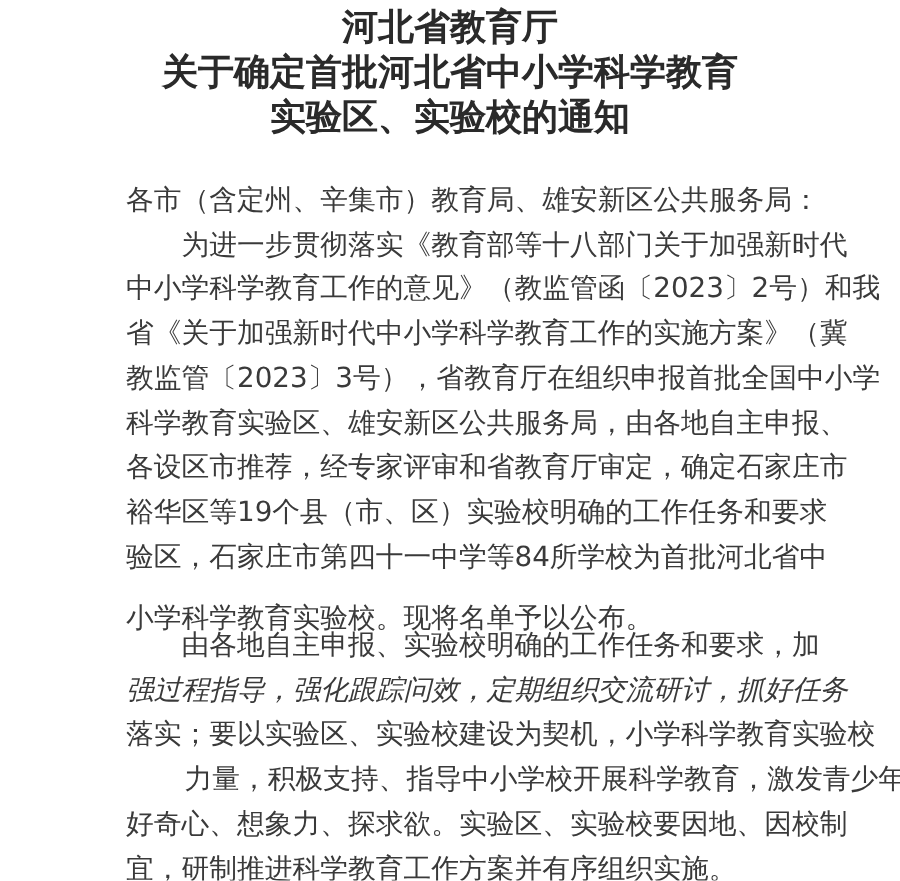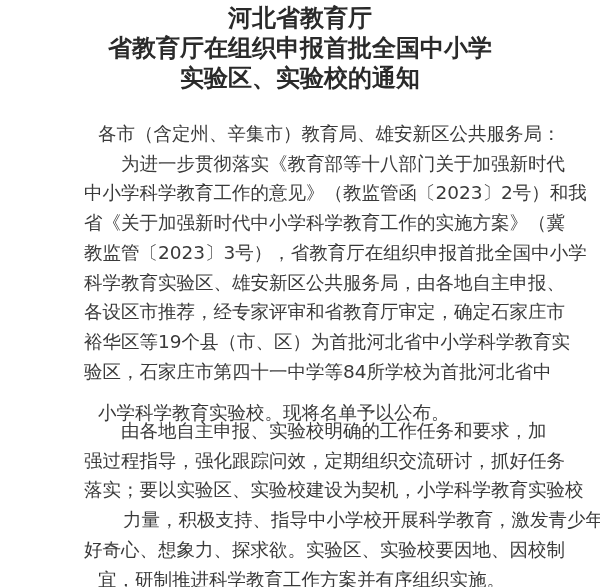--- a/index.html
+++ b/index.html
@@ -3,41 +3,41 @@
 <meta charset="utf-8">
 <style>
   html, body { margin:0; padding:0; }
   body { width:600px; height:587px; background:#ffffff; overflow:hidden; position:relative; }
   .title { position:absolute; left:0; width:600px; text-align:center; font-family:"DejaVu Serif", serif; font-weight:bold; color:#2a2a2a; font-size:24px; letter-spacing:0px; line-height:32px; }
   .t1 { top:2px; }
   .t2 { top:32px; }
   .t3 { top:62px; }
   .body { position:absolute; left:84px; width:436px; font-family:"DejaVu Sans", sans-serif; color:#3a3a3a; font-size:18.5px; line-height:30px; }
   .line { position:absolute; left:0; white-space:nowrap; text-align-last:justify; text-align:justify; width:436px; }
-  .line.last { text-align-last:left;margin-left:14px; }
+  .line.last { text-align-last:left; }
 </style>
 </head>
 <body>
 
 <div>
   <div class="title t1">河北省教育厅</div>
-  <div class="title t2">省教育厅在组织申报首批全国中小学</div>
+  <div class="title t2">关于确定首批河北省中小学科学教育</div>
   <div class="title t3">实验区、实验校的通知</div>
 </div>
 
 <div class="body" style="top:119px;">
   <div class="line last" style="top:0px;">各市（含定州、辛集市）教育局、雄安新区公共服务局：</div>
   <div class="line" style="top:29.7px;">　　为进一步贯彻落实《教育部等十八部门关于加强新时代</div>
   <div class="line" style="top:59.4px;">中小学科学教育工作的意见》（教监管函〔2023〕2号）和我</div>
   <div class="line" style="top:89.1px;">省《关于加强新时代中小学科学教育工作的实施方案》（冀</div>
   <div class="line" style="top:118.8px;">教监管〔2023〕3号），省教育厅在组织申报首批全国中小学</div>
   <div class="line" style="top:148.5px;">科学教育实验区、雄安新区公共服务局，由各地自主申报、</div>
   <div class="line" style="top:178.2px;">各设区市推荐，经专家评审和省教育厅审定，确定石家庄市</div>
-  <div class="line" style="top:207.9px;">裕华区等19个县（市、区）为首批河北省中小学科学教育实</div>
+  <div class="line" style="top:207.9px;">裕华区等19个县（市、区）实验校明确的工作任务和要求</div>
   <div class="line" style="top:237.6px;">验区，石家庄市第四十一中学等84所学校为首批河北省中</div>
   <div class="line last" style="top:279px;">小学科学教育实验校。现将名单予以公布。</div>
   <div class="line" style="top:297px;">　　由各地自主申报、实验校明确的工作任务和要求，加</div>
-  <div class="line" style="top:326.7px;">强过程指导，强化跟踪问效，定期组织交流研讨，抓好任务</div>
+  <div class="line" style="top:326.7px;font-style:italic;">强过程指导，强化跟踪问效，定期组织交流研讨，抓好任务</div>
   <div class="line" style="top:356.4px;">落实；要以实验区、实验校建设为契机，小学科学教育实验校</div>
   <div class="line" style="top:386.1px;margin-left:39px;">力量，积极支持、指导中小学校开展科学教育，激发青少年</div>
   <div class="line" style="top:415.8px;">好奇心、想象力、探求欲。实验区、实验校要因地、因校制</div>
   <div class="line last" style="top:445.5px;">宜，研制推进科学教育工作方案并有序组织实施。</div>
 </div>
 
 </body></html>

